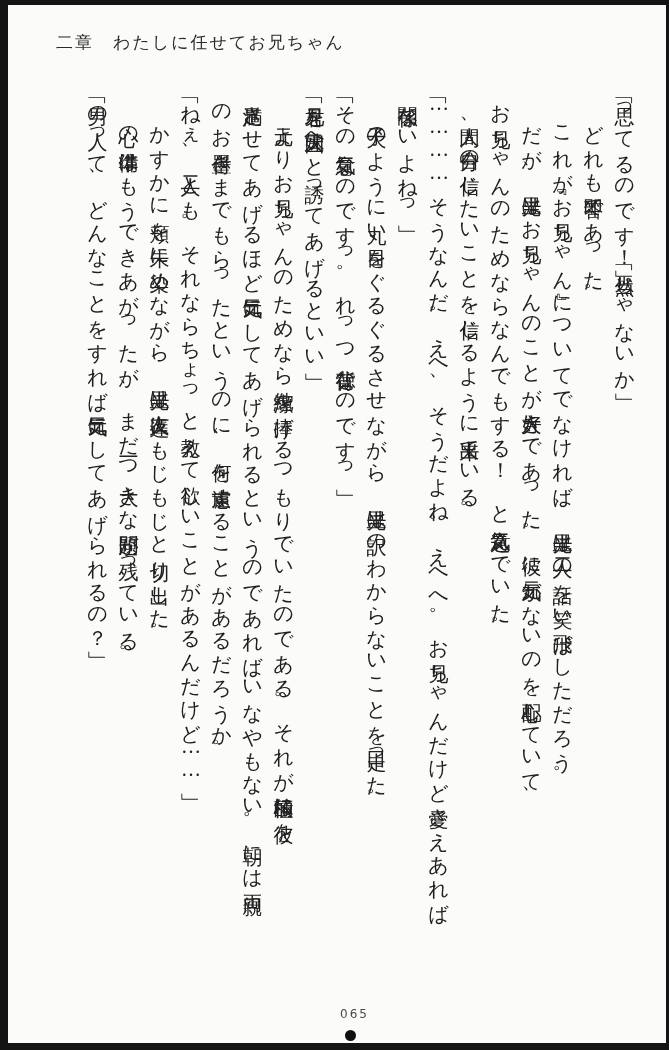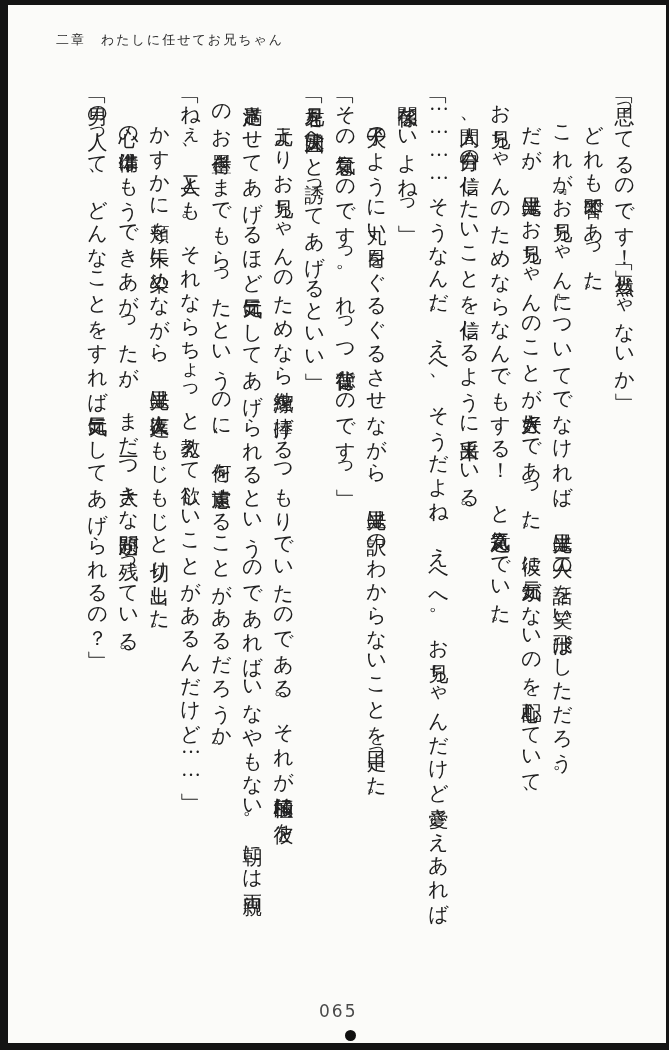--- a/index.html
+++ b/index.html
@@ -18,21 +18,21 @@
     border-right: 3px solid #141414;
     border-bottom: 7px solid #141414;
     overflow: hidden;
     font-family: "Liberation Serif", "DejaVu Serif", serif;
     color: #1f1f1f;
   }
   .running-header {
     position: absolute;
     top: 26px;
     left: 48px;
-    font-size: 13px;
+    font-size: 17px;
     letter-spacing: 2px;
     color: #2a2a2a;
     white-space: nowrap;
   }
   .body-text {
     position: absolute;
     top: 86px;
     right: 26px;
     height: 924px;
     writing-mode: vertical-rl;
@@ -43,23 +43,23 @@
     color: #202020;
   }
   .body-text p {
     margin: 0;
     padding: 0;
     white-space: nowrap;
   }
   .page-number {
     position: absolute;
     bottom: 22px;
-    left: 311px;
+    left: 332px;
     font-family: "DejaVu Sans", "Liberation Sans", sans-serif;
-    font-size: 17px;
+    font-size: 12px;
     letter-spacing: 2px;
     color: #4a4a4a;
   }
   .binding-dot {
     position: absolute;
     left: 337px;
     bottom: 2px;
     width: 11px;
     height: 11px;
     border-radius: 50%;

